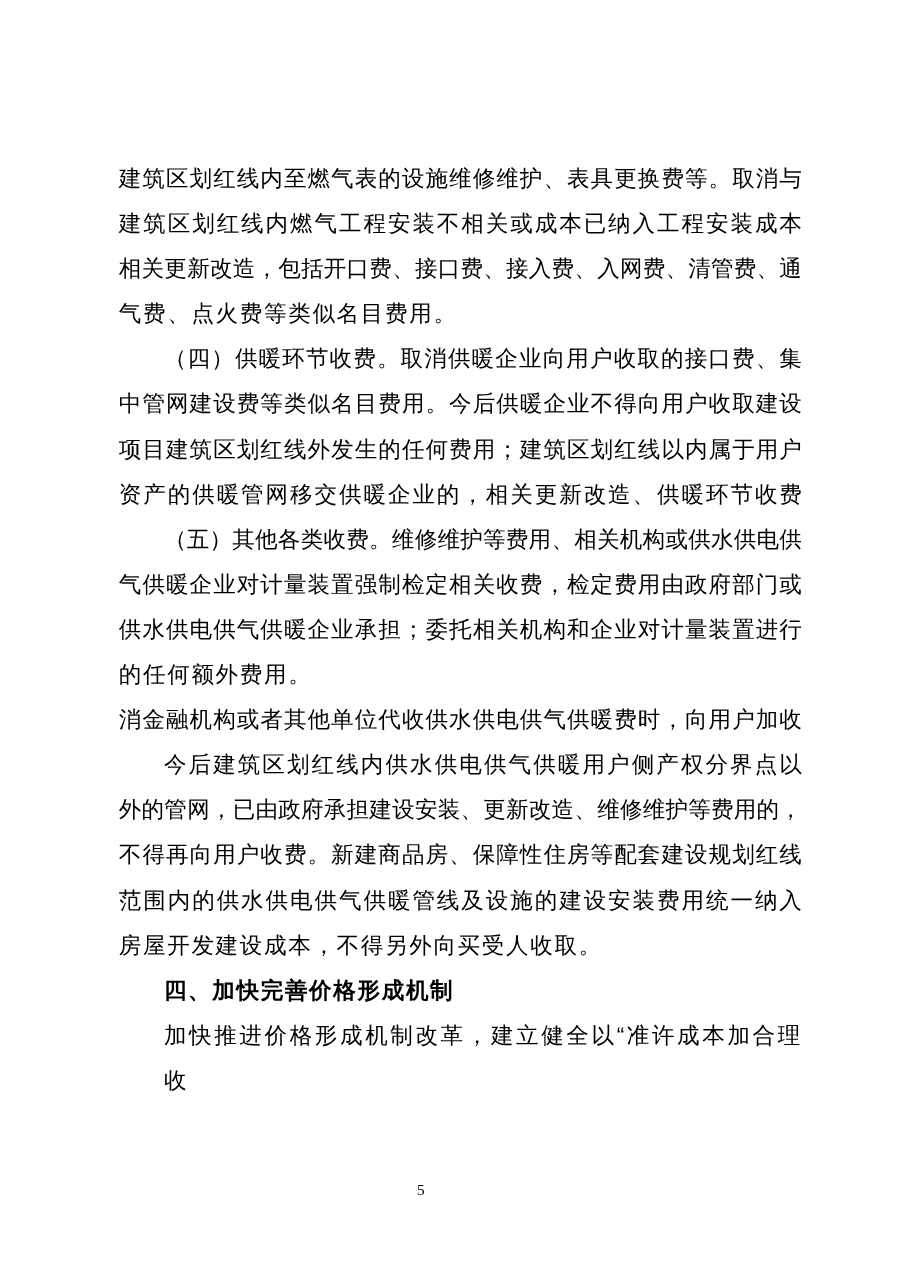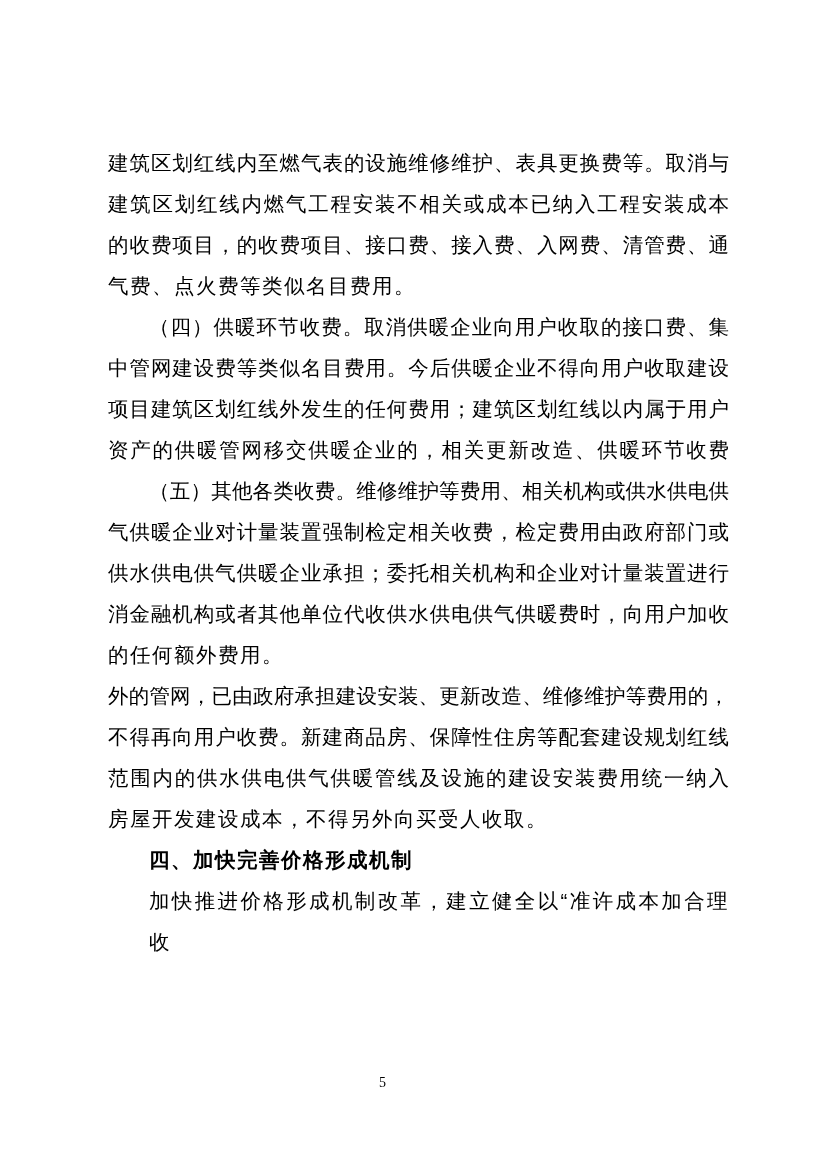--- a/index.html
+++ b/index.html
@@ -60,37 +60,38 @@
   }
 </style>
 </head>
 <body>
 
 <div class="page">
   <div class="text-block">
       <div class="para">
         <div class="line">建筑区划红线内至燃气表的设施维修维护、表具更换费等。取消与</div>
         <div class="line">建筑区划红线内燃气工程安装不相关或成本已纳入工程安装成本</div>
-        <div class="line">的收费项目，的收费项目、接口费、接入费、入网费、清管费、通</div>
+        <div class="line">相关更新改造，包括开口费、接口费、接入费、入网费、清管费、通</div>
         <div class="line last">气费、点火费等类似名目费用。</div>
       </div>
       <div class="para">
         <div class="line first-indent">（四）供暖环节收费。取消供暖企业向用户收取的接口费、集</div>
         <div class="line">中管网建设费等类似名目费用。今后供暖企业不得向用户收取建设</div>
         <div class="line">项目建筑区划红线外发生的任何费用；建筑区划红线以内属于用户</div>
         <div class="line">资产的供暖管网移交供暖企业的，相关更新改造、供暖环节收费</div>
       </div>
       <div class="para">
         <div class="line first-indent">（五）其他各类收费。维修维护等费用、相关机构或供水供电供</div>
         <div class="line">气供暖企业对计量装置强制检定相关收费，检定费用由政府部门或</div>
         <div class="line">供水供电供气供暖企业承担；委托相关机构和企业对计量装置进行</div>
+        <div class="line last">的任何额外费用。</div>
         <div class="line">消金融机构或者其他单位代收供水供电供气供暖费时，向用户加收</div>
-        <div class="line last">的任何额外费用。</div>
       </div>
       <div class="para">
+        <div class="line first-indent">今后建筑区划红线内供水供电供气供暖用户侧产权分界点以</div>
         <div class="line">外的管网，已由政府承担建设安装、更新改造、维修维护等费用的，</div>
         <div class="line">不得再向用户收费。新建商品房、保障性住房等配套建设规划红线</div>
         <div class="line">范围内的供水供电供气供暖管线及设施的建设安装费用统一纳入</div>
         <div class="line last">房屋开发建设成本，不得另外向买受人收取。</div>
       </div>
       <div class="para heading">
         <div class="line first-indent last">四、加快完善价格形成机制</div>
       </div>
       <div class="para">
         <div class="line first-indent last">加快推进价格形成机制改革，建立健全以“准许成本加合理收</div>

